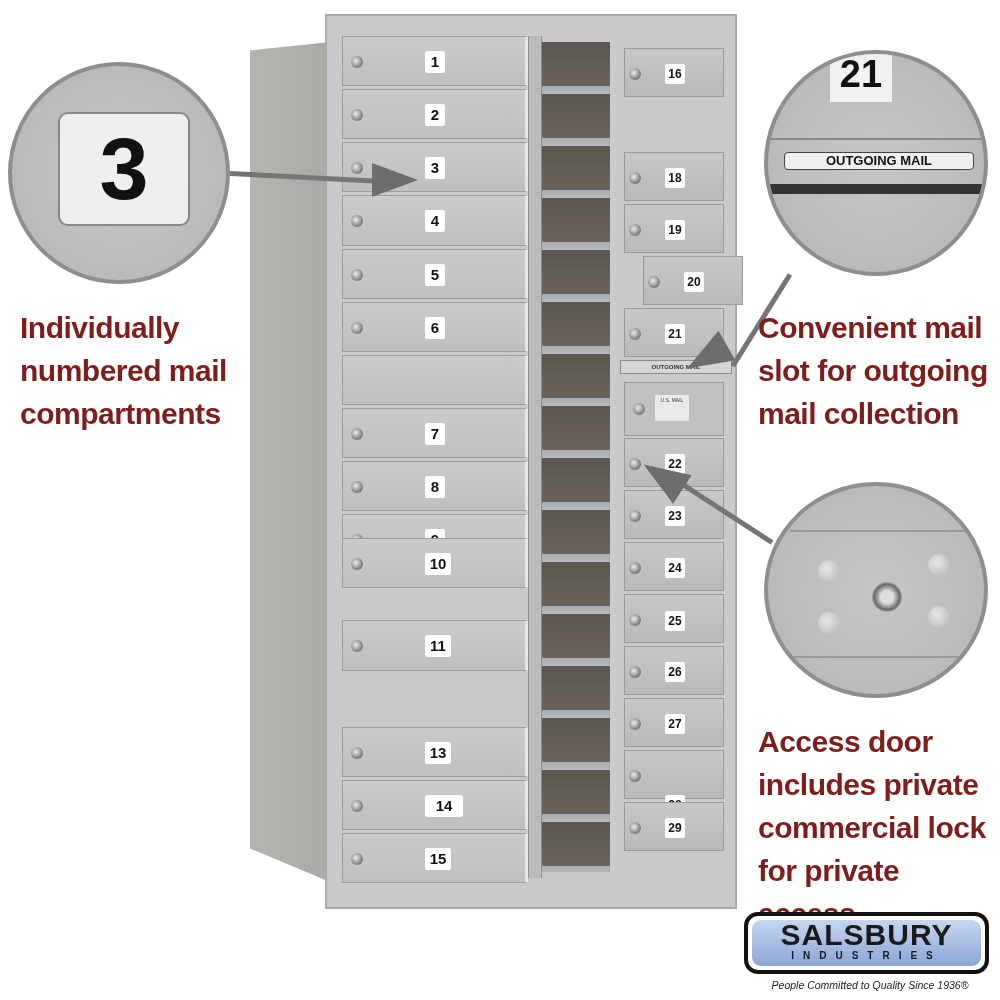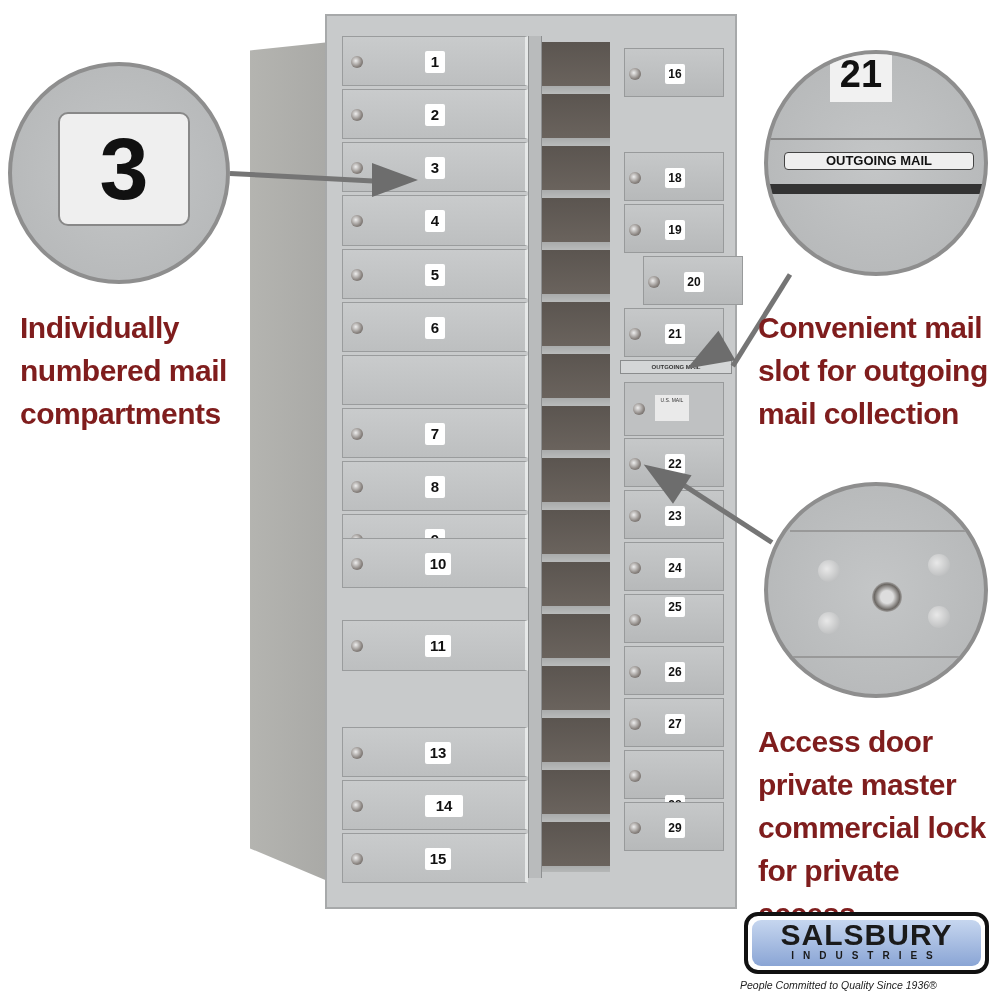--- a/index.html
+++ b/index.html
@@ -23,21 +23,21 @@
   
   .circle{border-radius:50%;border:4px solid #8e8e8e;background:radial-gradient(circle at 50% 50%,#c4c6c7,#b3b5b6);overflow:hidden}
   .caption{color:#7f1d1d;font-weight:bold;font-size:30px;line-height:43px;letter-spacing:-0.5px;font-family:"Liberation Sans",sans-serif}
   .arrow-line{height:5px;background:#757575;transform-origin:0 50%}
   .arrow-head{width:0;height:0;border-top:17px solid transparent;border-bottom:17px solid transparent;border-left:46px solid #6d6d6d}
   
   .logo{left:744px;top:912px;width:245px;height:62px;border:4px solid #111;border-radius:14px;background:#fff;padding:4px}
   .logo-inner{width:100%;height:100%;border-radius:9px;background:linear-gradient(180deg,#c6d6ef,#8aa5d5);text-align:center}
   .logo-main{font-size:30px;font-weight:bold;letter-spacing:1px;color:#1a1a1a;line-height:30px}
   .logo-sub{font-size:10px;font-weight:bold;letter-spacing:9px;color:#1a1a1a;line-height:12px}
-  .tagline{left:740px;top:979px;width:260px;font-size:10.5px;font-style:italic;color:#222;}
+  .tagline{left:740px;top:979px;width:260px;font-size:10.5px;font-style:italic;color:#222;text-align:center}
 </style>
 </head>
 <body>
 
 <div class="abs side"></div>
 <div class="abs frame"></div>
 <div class="abs interior"></div>
 
 <div class="abs col-left" id="leftcol">
     <div class="door" style="top: 0px; height: 50.125px;">
@@ -132,21 +132,21 @@
     <div class="rdoor" style="top: 442px; height: 49px;">
       <div class="lock" style="top: 18.5px;"></div>
       <div class="num" style="left: 40px; top: 14.5px;">23</div>
     </div>
     <div class="rdoor" style="top: 494px; height: 49px;">
       <div class="lock" style="top: 18.5px;"></div>
       <div class="num" style="left: 40px; top: 14.5px;">24</div>
     </div>
     <div class="rdoor" style="top: 546px; height: 49px;">
       <div class="lock" style="top: 18.5px;"></div>
-      <div class="num" style="left: 40px; top: 2px;">25</div>
+      <div class="num" style="left: 40px; top: 16px;">25</div>
     </div>
     <div class="rdoor" style="top: 598px; height: 49px;">
       <div class="lock" style="top: 18.5px;"></div>
       <div class="num" style="left: 40px; top: 14.5px;">26</div>
     </div>
     <div class="rdoor" style="top: 650px; height: 49px;">
       <div class="lock" style="top: 18.5px;"></div>
       <div class="num" style="left: 40px; top: 14.5px;">27</div>
     </div>
     <div class="rdoor" style="top: 702px; height: 49px;">
@@ -190,21 +190,21 @@
     <div class="abs" style="left:138px;top:22px;width:22px;height:22px;border-radius:50%;background:radial-gradient(circle at 40% 40%,#e8e8e8,#b0b2b3)"></div>
     <div class="abs" style="left:28px;top:80px;width:22px;height:22px;border-radius:50%;background:radial-gradient(circle at 40% 40%,#e8e8e8,#b0b2b3)"></div>
     <div class="abs" style="left:138px;top:74px;width:22px;height:22px;border-radius:50%;background:radial-gradient(circle at 40% 40%,#e8e8e8,#b0b2b3)"></div>
     <div class="abs" style="left:82px;top:50px;width:30px;height:30px;border-radius:50%;background:radial-gradient(circle,#ddd 30%,#6c6864 60%,#bbb 75%)"></div>
   </div>
 </div>
 <div class="abs arrow-line" style="left:772px;top:540px;width:120px;transform:rotate(-147deg)"></div>
 <div class="abs arrow-head" style="left:640px;top:460px;transform:rotate(-147deg)"></div>
 <div class="abs caption" style="left:758px;top:720px">
   <div>Access door</div>
-  <div>private master</div>
+  <div>includes private</div>
   <div>commercial lock</div>
   <div>for private access</div>
 </div>
 
 <div class="abs logo">
   <div class="logo-inner">
     <div class="logo-main">SALSBURY</div>
     <div class="logo-sub">INDUSTRIES</div>
   </div>
 </div>

